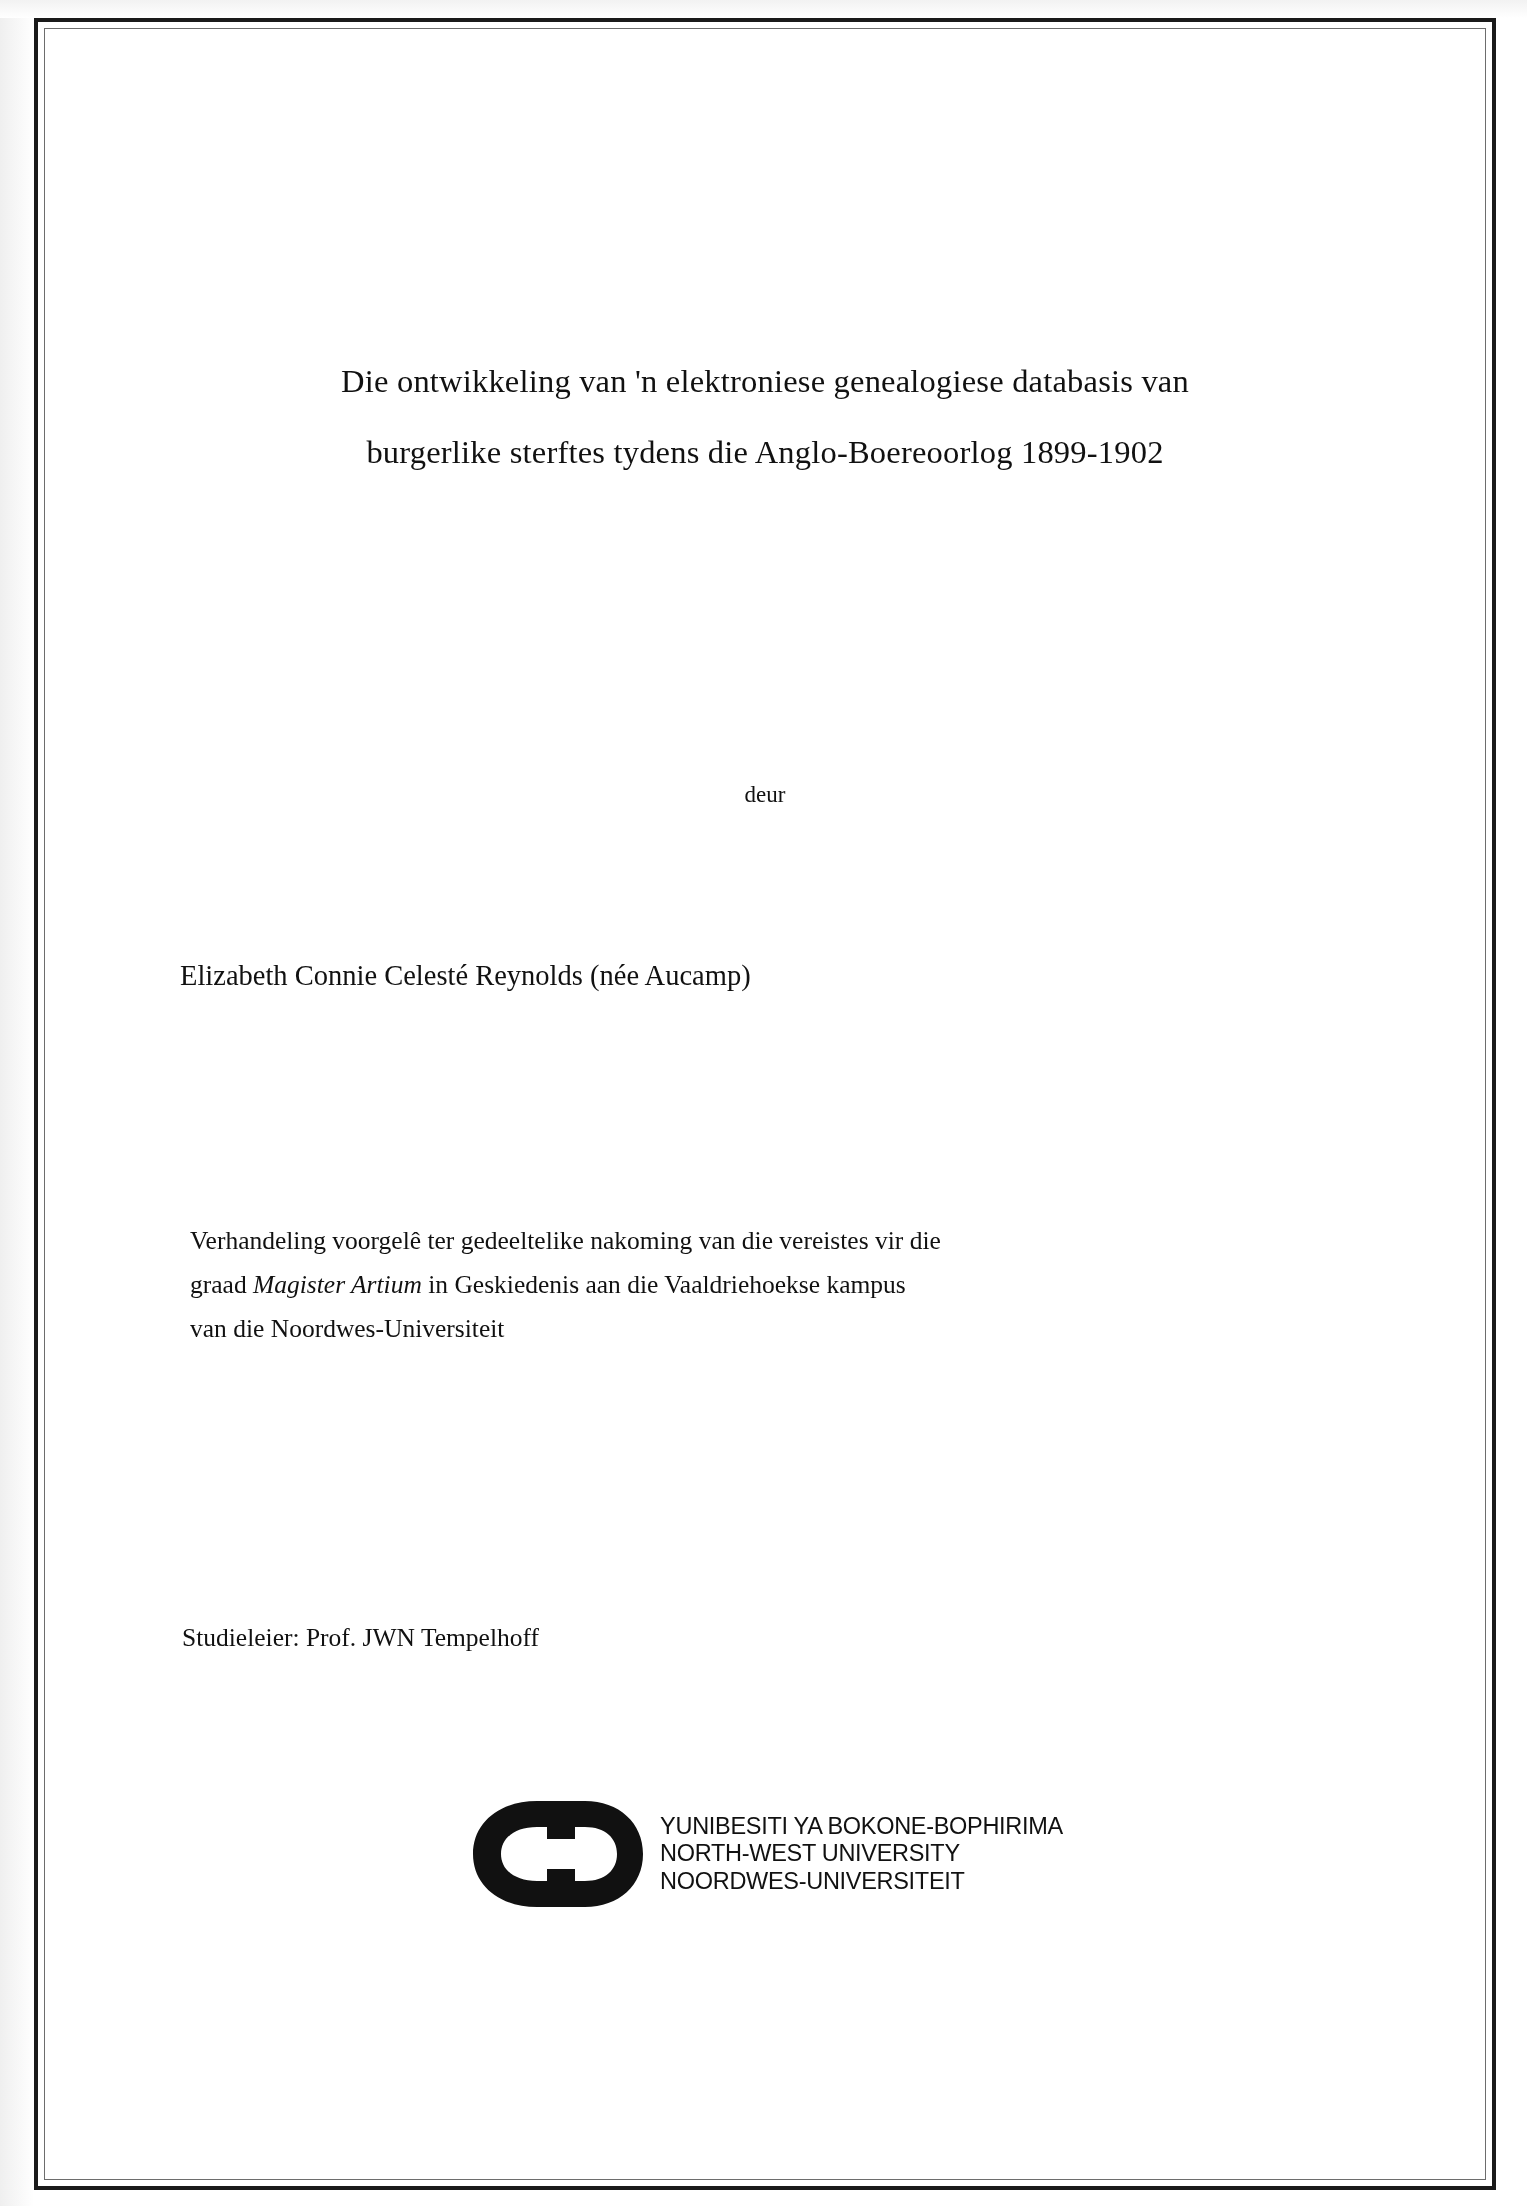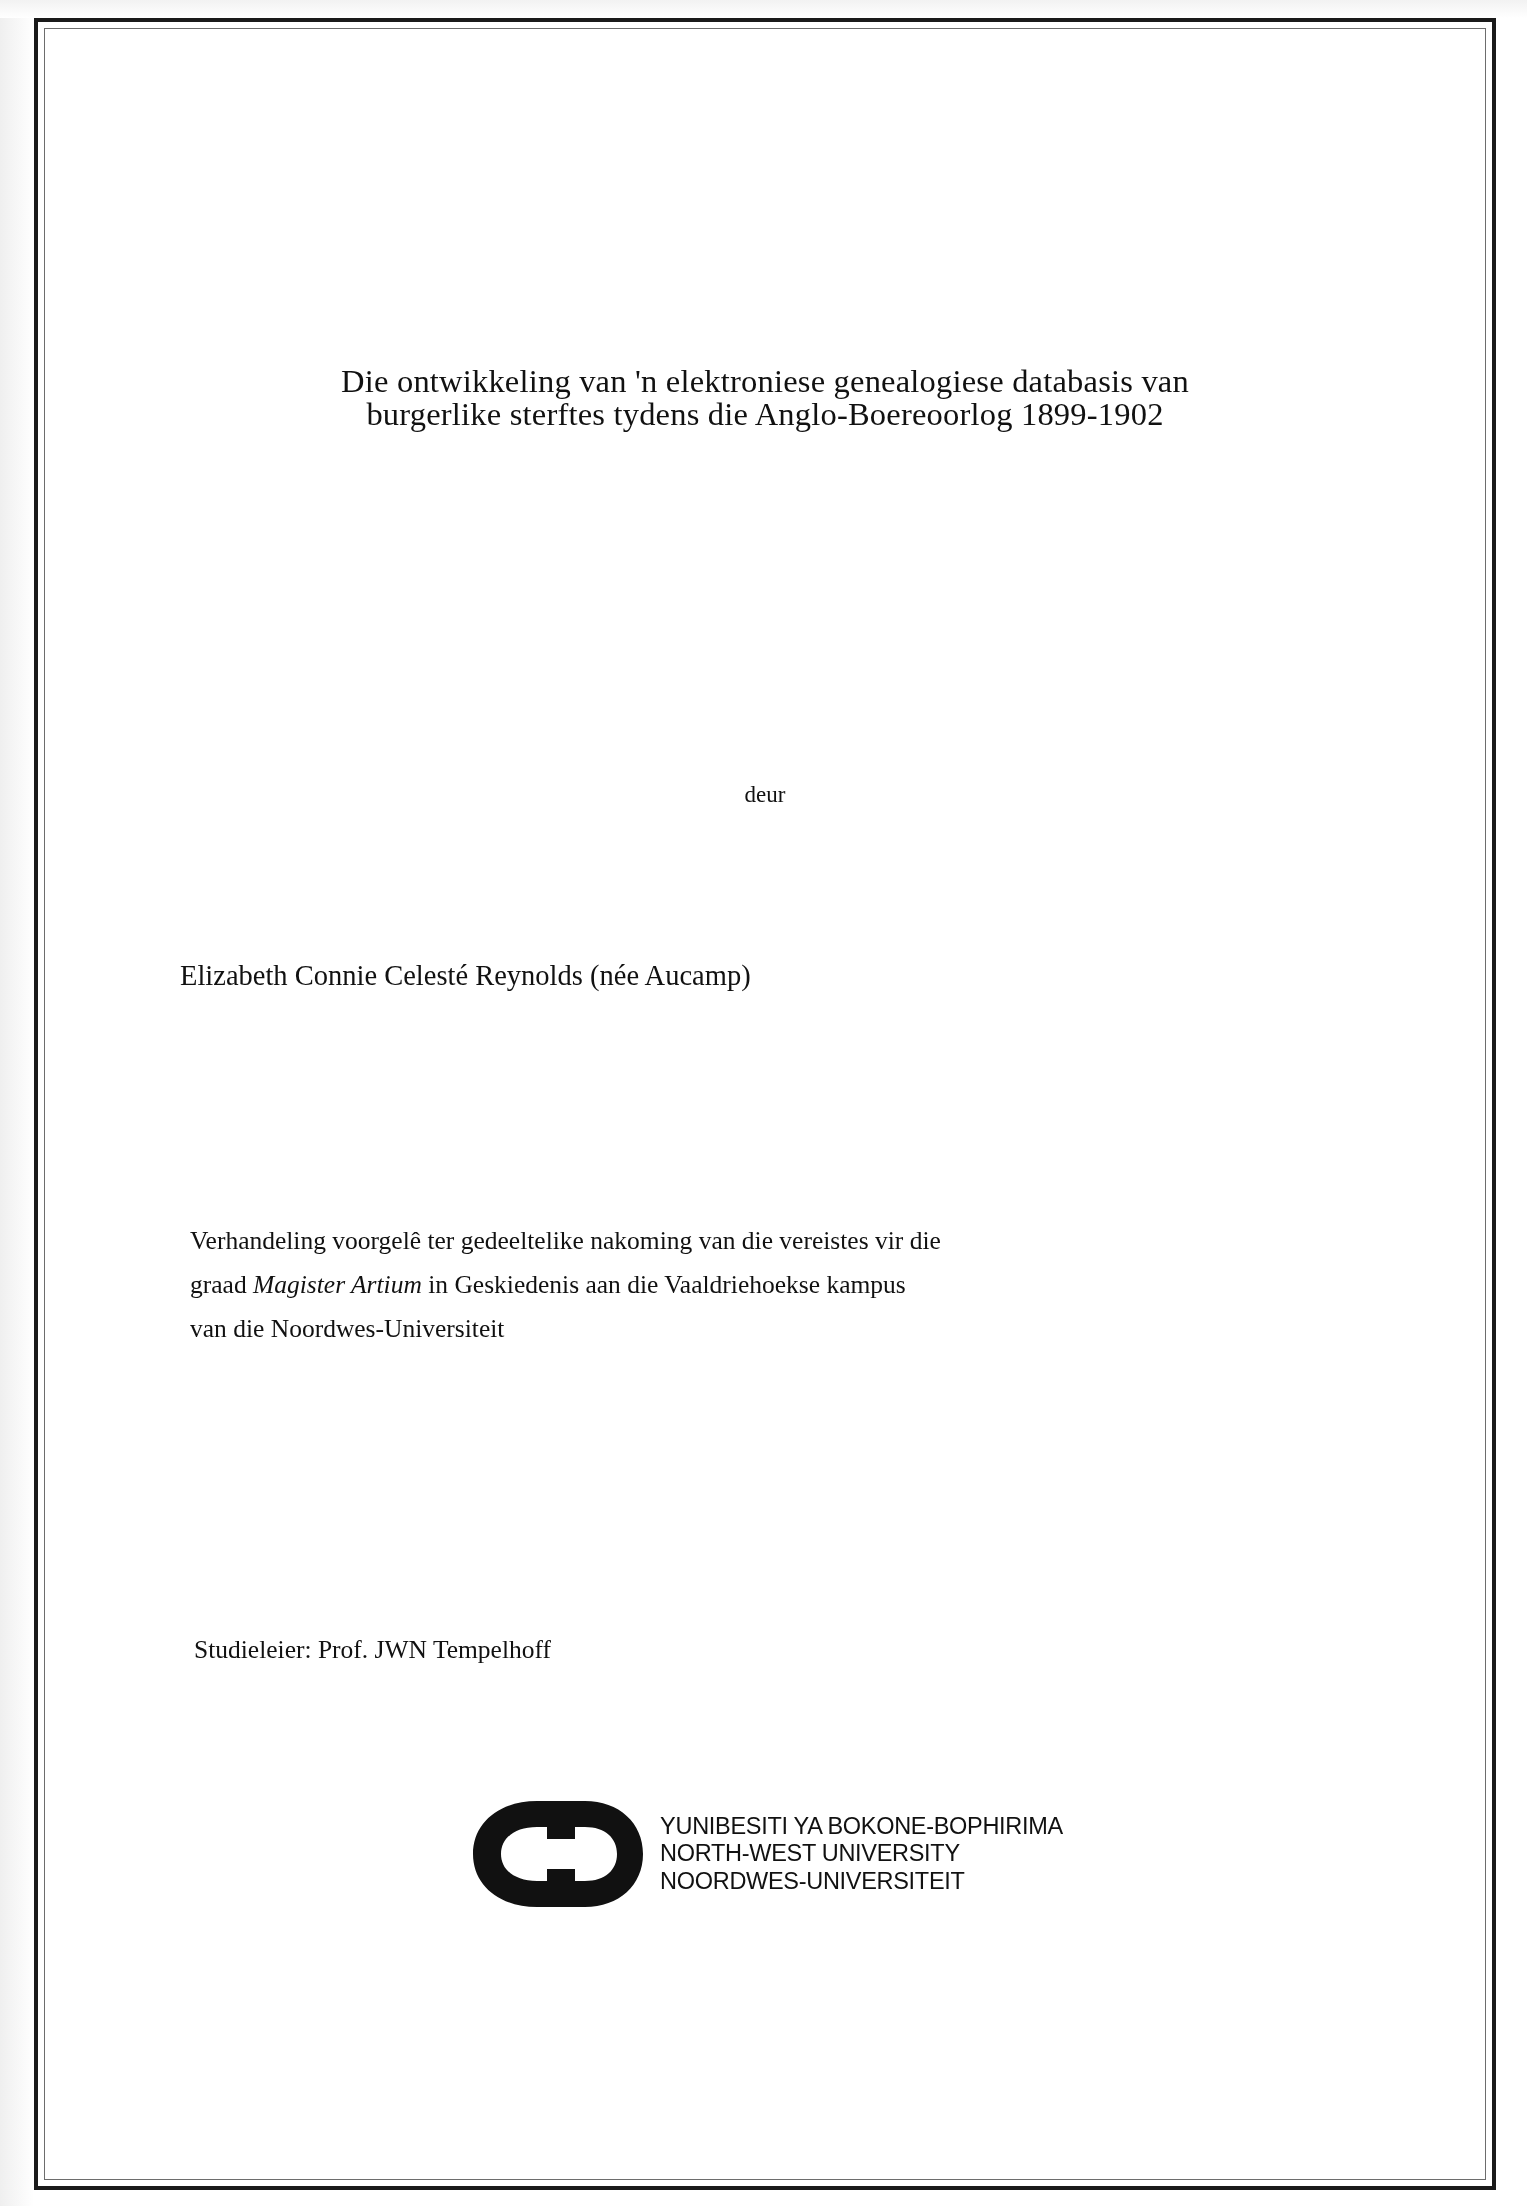--- a/index.html
+++ b/index.html
@@ -61,20 +61,21 @@
     width: 1170px;
     text-align: center;
   }
   .title-line {
     font-size: 32.5px;
     line-height: 1.0;
     letter-spacing: 0.2px;
     color: #111;
   }
   .title-line.second {
+    margin-top: 38px;
   }
 
   .deur {
     position: absolute;
     top: 782px;
     left: 0;
     width: 1170px;
     text-align: center;
     font-size: 23px;
     color: #111;
@@ -112,21 +113,21 @@
 
   .supervisor {
     position: absolute;
     top: 1620px;
     left: 2px;
     width: 900px;
     font-size: 25.5px;
     line-height: 1.38;
     color: #111;
   }
-  .supervisor p { margin: 12px; }
+  .supervisor p { margin: 0; }
 
   
   .logo-block {
     position: absolute;
     top: 1795px;
     left: 0;
     width: 1170px;
     display: flex;
     justify-content: center;
     align-items: center;

